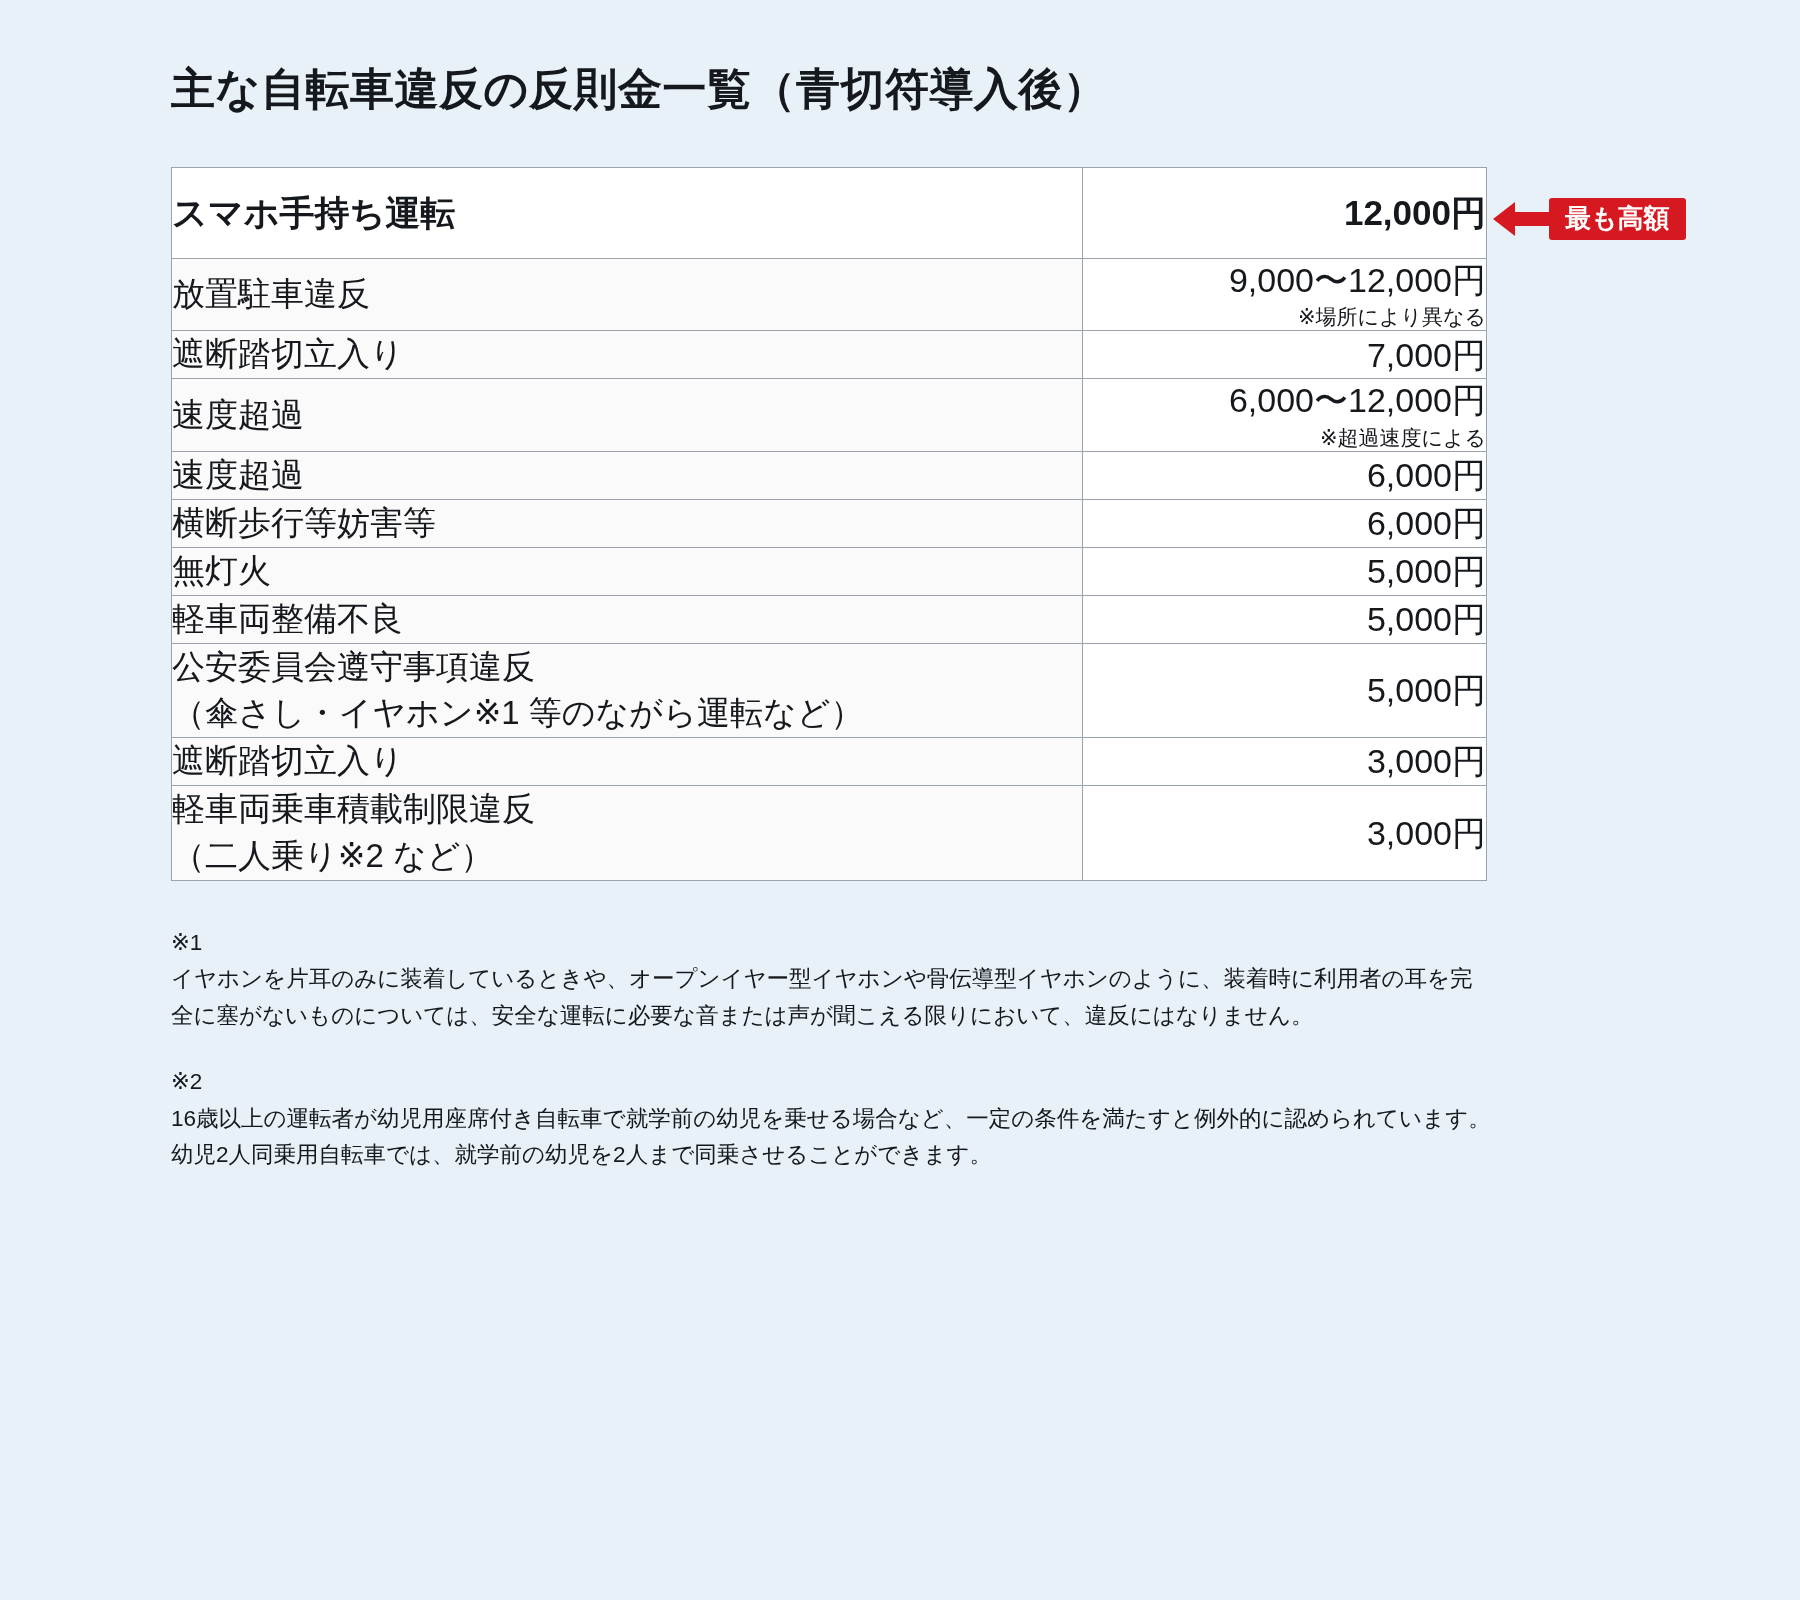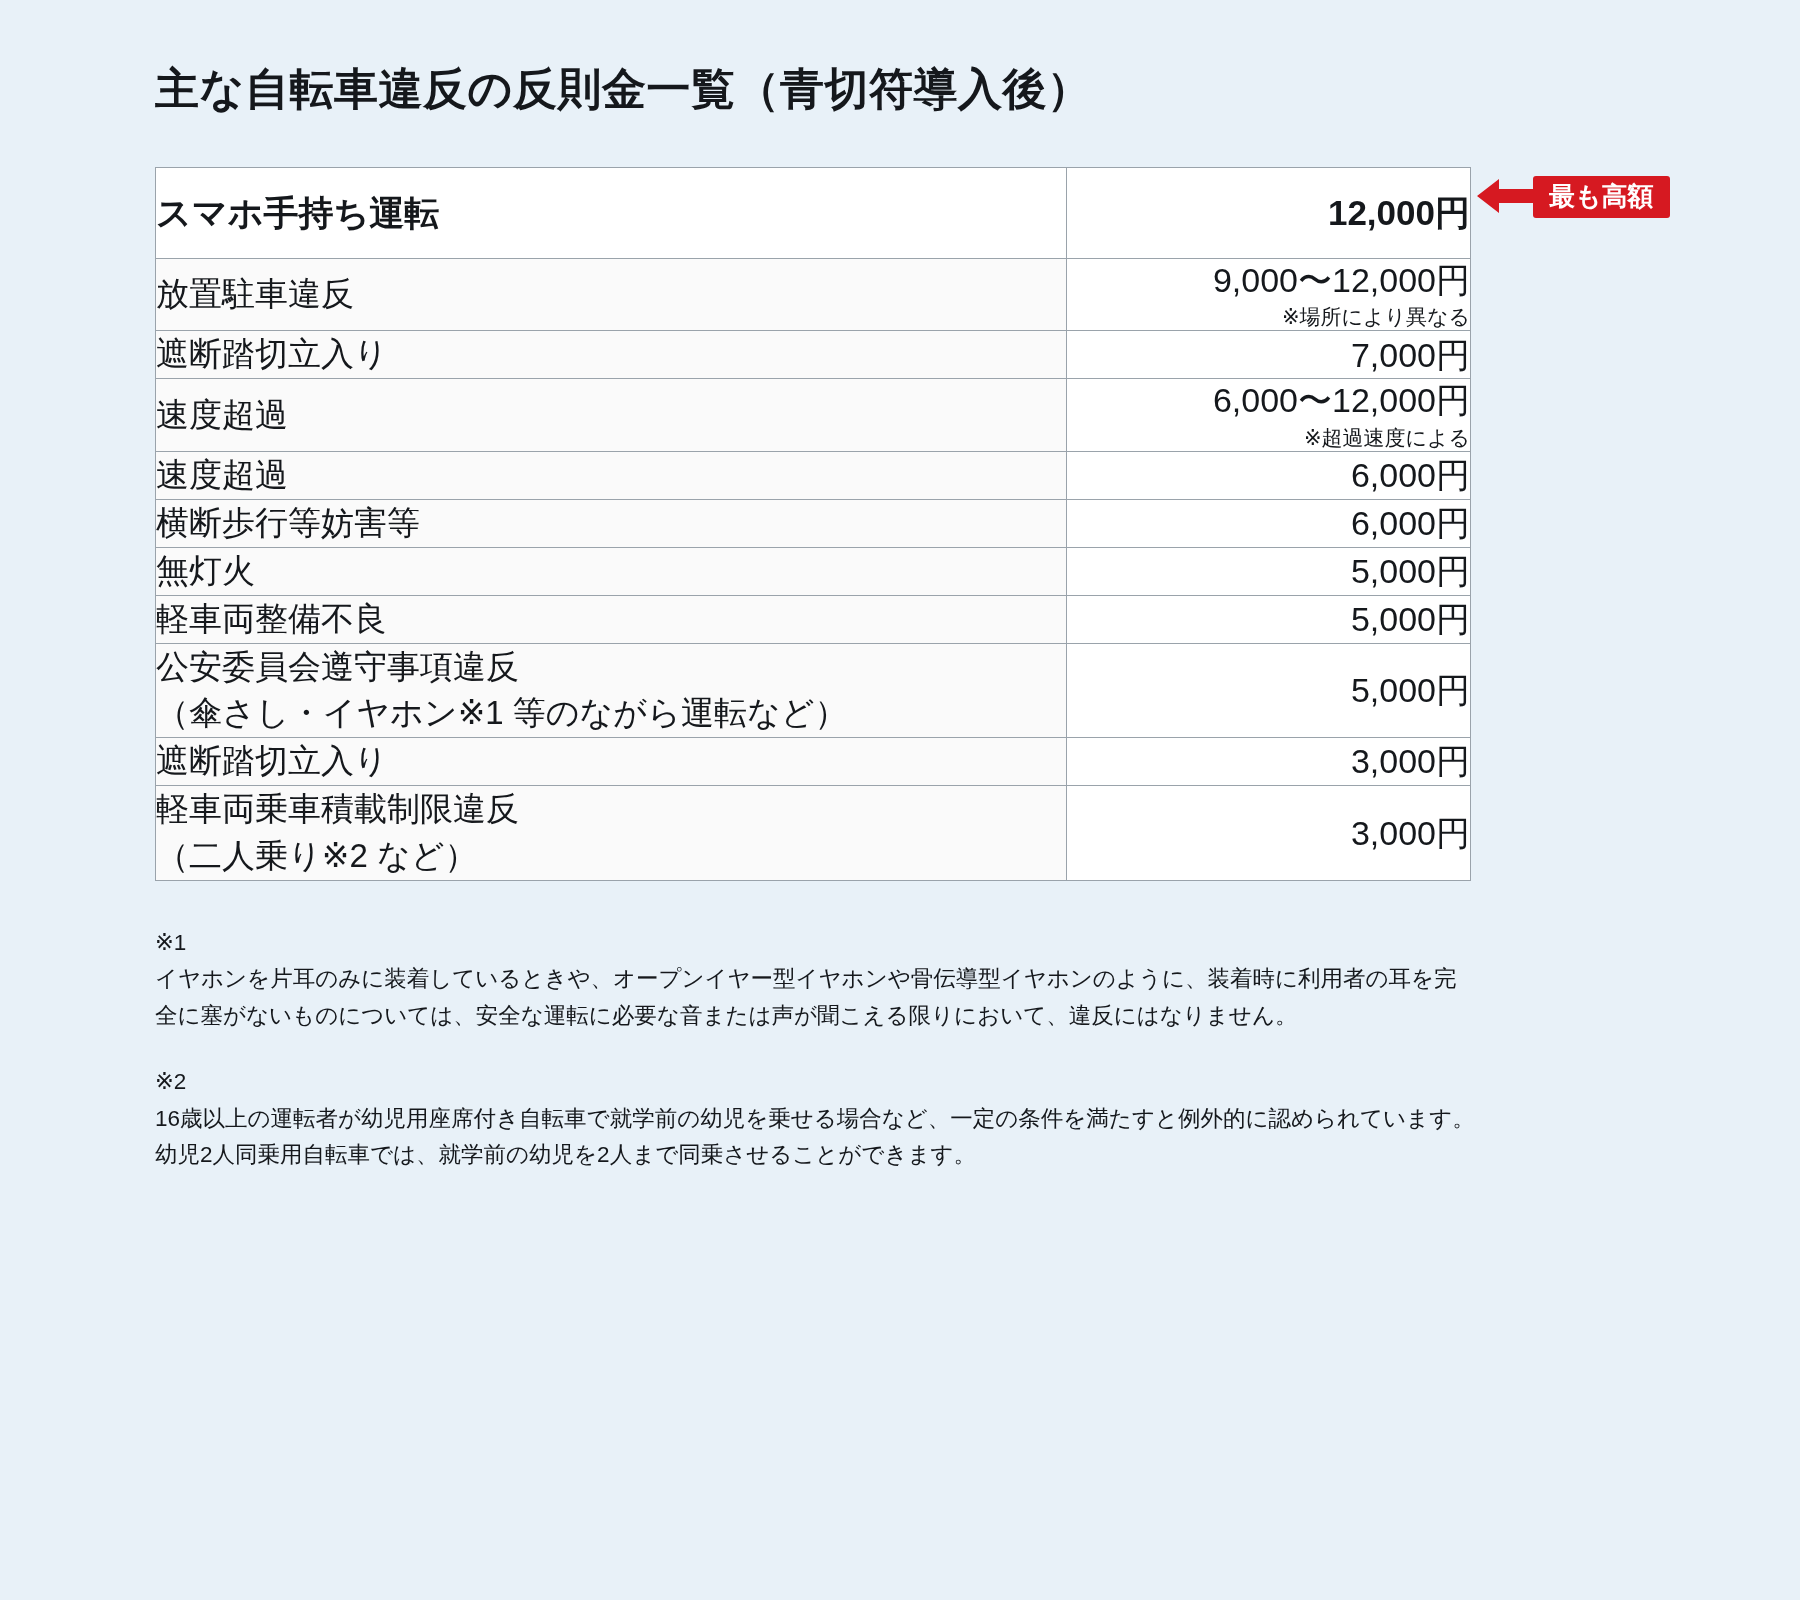--- a/index.html
+++ b/index.html
@@ -12,21 +12,21 @@
     background: #e8f1f8;
     font-family: "Liberation Sans", "DejaVu Sans", sans-serif;
     color: #1a1a1a;
     overflow: hidden;
   }
   .page {
     position: relative;
     width: 1800px;
     height: 1152px;
     box-sizing: border-box;
-    padding: 60px 0 0 0;
+    padding: 60px 0 0 16px;
   }
   .title {
     margin: 0 0 48px 155px;
     font-size: 44px;
     font-weight: bold;
     letter-spacing: 0.5px;
     color: #15181c;
   }
   .table-wrap {
     position: relative;
@@ -81,24 +81,24 @@
     margin-top: 2px;
     color: #15181c;
     letter-spacing: 0;
   }
   .label-line2 {
     display: block;
   }
   
   .callout {
     position: absolute;
-    top: 9px;
+    top: 24px;
     left: 1322px;
     display: flex;
-    align-items: flex-start;
+    align-items: center;
     height: 56px;
   }
   .callout .arrow {
     width: 58px;
     height: 40px;
     display: block;
   }
   .callout .badge {
     background: #d61921;
     color: #ffffff;

